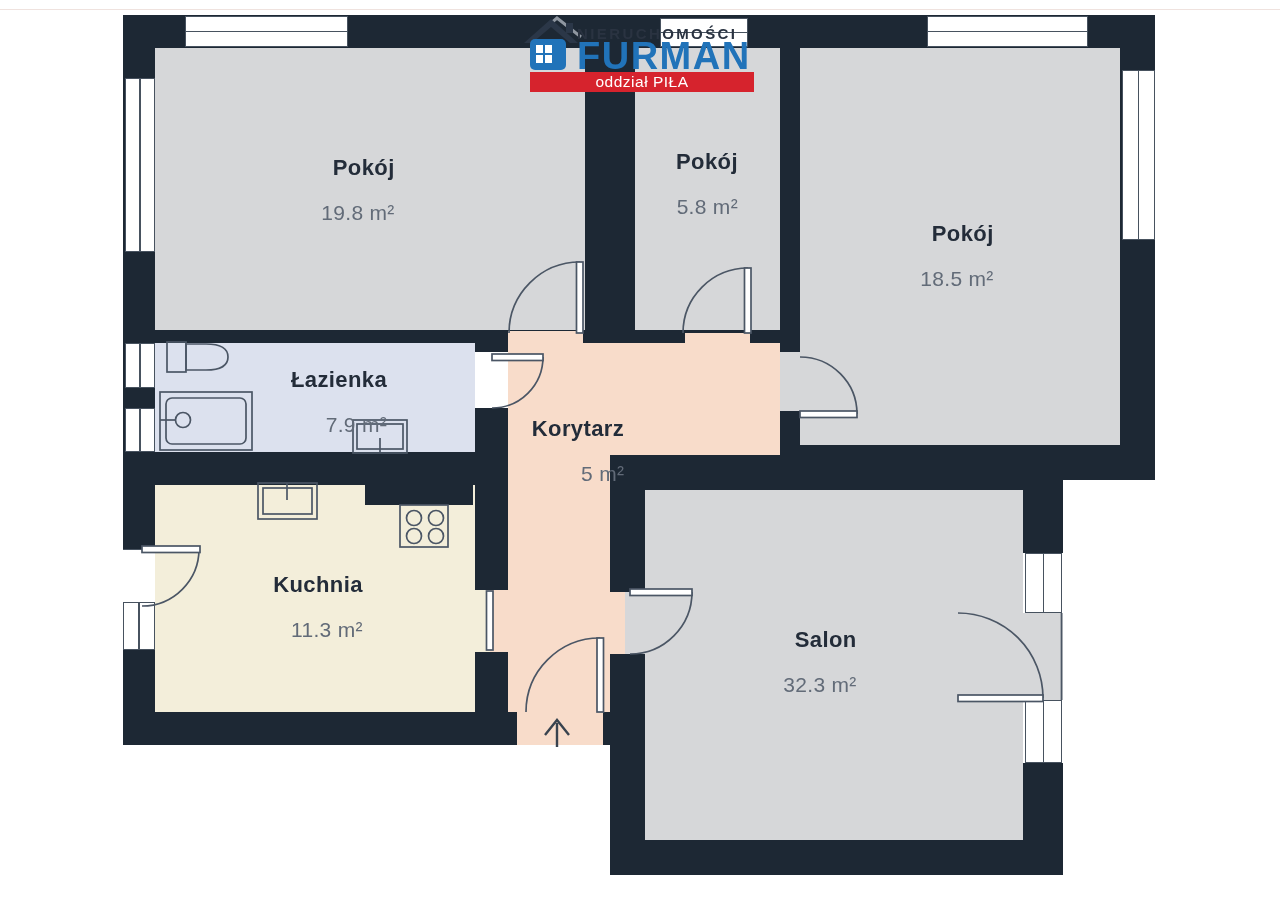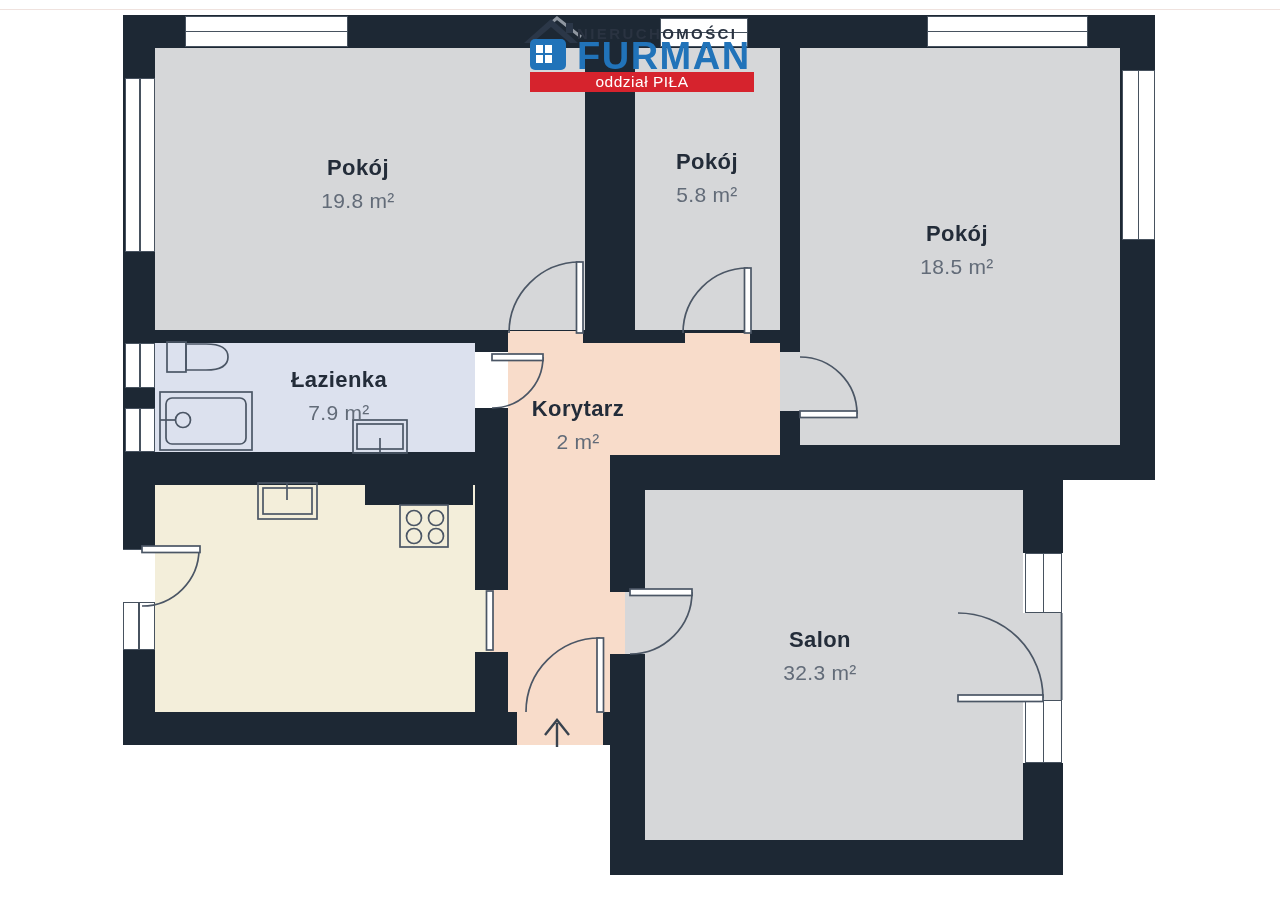--- a/index.html
+++ b/index.html
@@ -11,23 +11,23 @@
   .room{background:var(--room);}
   .bath{background:var(--bathroom);}
   .corr{background:var(--corridor);}
   .kitch{background:var(--kitchen);}
   .white{background:#ffffff;}
   .win{position:absolute;background:#fff;border:1.5px solid #47525f;box-sizing:border-box;}
   .win.h::after{content:"";position:absolute;left:-1px;right:-1px;top:50%;margin-top:-1px;height:1.5px;background:#47525f;}
   .win.v::after{content:"";position:absolute;top:-1px;bottom:-1px;left:50%;margin-left:-1px;width:1.5px;background:#47525f;}
   .open{position:absolute;background:#fff;border-top:1.5px solid #47525f;border-bottom:1.5px solid #47525f;box-sizing:border-box;}
   .overlay{position:absolute;left:0;top:0;width:1280px;height:906px;pointer-events:none;}
-  .lbl{position:absolute;text-align:center;transform:translateX(-50%);white-space:nowrap;}
+  .lbl{position:absolute;text-align:right;transform:translateX(-50%);white-space:nowrap;}
   .rn{font-weight:bold;font-size:22px;color:#232c39;letter-spacing:.4px;}
-  .ra{font-size:21px;color:#626b78;margin-top:8px;letter-spacing:.3px;}
+  .ra{font-size:21px;color:#626b78;margin-top:20px;letter-spacing:.3px;}
   .logo{position:absolute;left:524px;top:6px;width:240px;height:92px;}
   .logo-line1{position:absolute;left:53px;top:19px;font-size:15px;font-weight:bold;letter-spacing:2.4px;color:var(--logo_dark);}
   .logo-line2{position:absolute;left:53px;top:31px;font-size:38px;line-height:38px;font-weight:bold;letter-spacing:1.5px;color:var(--logo_blue);}
   .logo-banner{position:absolute;left:6px;top:66px;width:224px;height:20px;background:var(--logo_red);color:#fff;
     font-size:15.5px;display:flex;align-items:center;justify-content:center;letter-spacing:.5px;}
   .logo-house{position:absolute;left:0;top:8px;}
 </style>
 </head>
 <body>
 
@@ -169,23 +169,27 @@
     <div class="ra">5.8 m²</div>
   </div>
   <div class="lbl" style="left:957px;top:221px">
     <div class="rn">Pokój</div>
     <div class="ra">18.5 m²</div>
   </div>
   <div class="lbl" style="left:339px;top:367px">
     <div class="rn">Łazienka</div>
     <div class="ra">7.9 m²</div>
   </div>
-  <div class="lbl" style="left:578px;top:396px">
+  <div class="lbl" style="left:578px;top:416px">
     <div class="rn">Korytarz</div>
-    <div class="ra">2 m²</div>
+    <div class="ra">5 m²</div>
+  </div>
+  <div class="lbl" style="left:318px;top:572px">
+    <div class="rn">Kuchnia</div>
+    <div class="ra">11.3 m²</div>
   </div>
   <div class="lbl" style="left:820px;top:627px">
     <div class="rn">Salon</div>
     <div class="ra">32.3 m²</div>
   </div>
 
   <div class="logo">
     <svg class="logo-house" width="58" height="56" viewBox="0 0 58 56">
       <path d="M 18 17 L 33 4 L 57 23" stroke="#8f97a1" stroke-width="3" fill="none"></path>
       <path d="M 0 29 L 27 5 L 54 29 L 46 29 L 27 13 L 8 29 Z" fill="#2b3748"></path>

